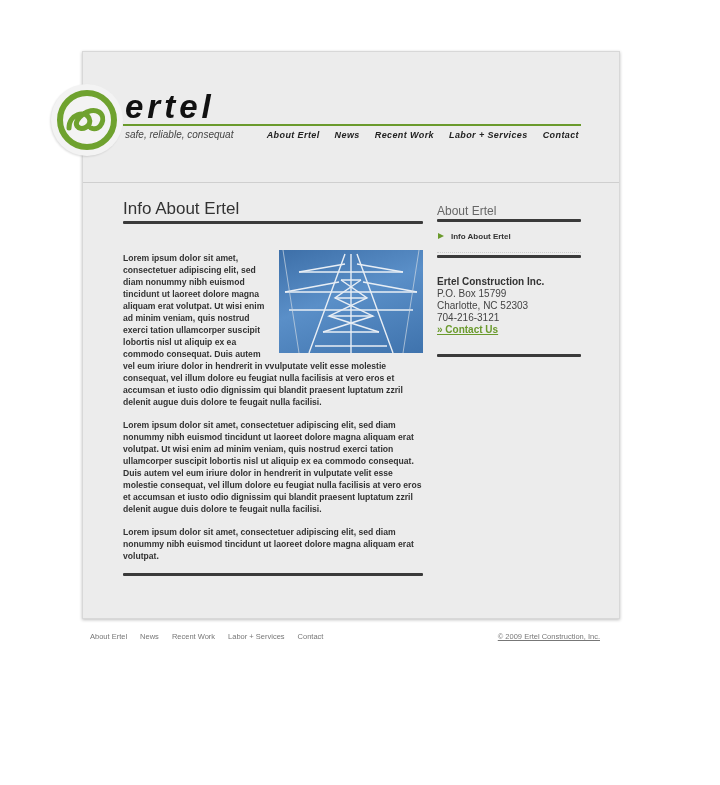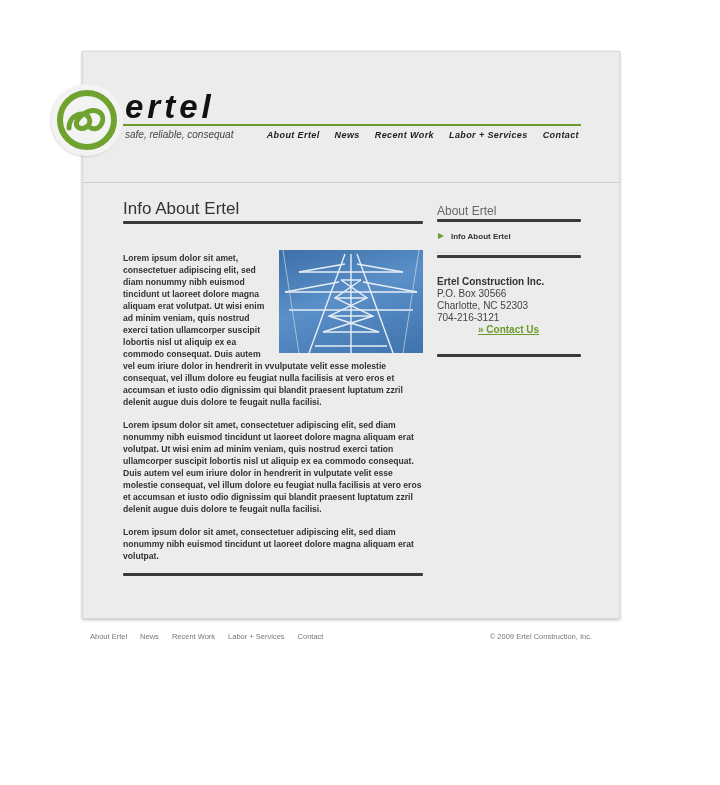--- a/index.html
+++ b/index.html
@@ -51,27 +51,27 @@
 
   .sidebar { position: absolute; left: 354px; top: 152px; width: 144px; }
   .side-title { font-size: 12px; color: #666; height: 15px; }
   .side-item { display: flex; align-items: center; height: 28px; font-size: 8px; font-weight: bold; color: #333; }
   .side-item .tri { width: 0; height: 0; border-top: 3.5px solid transparent; border-bottom: 3.5px solid transparent; margin-right: 7px; margin-left: 1px; }
   .side-item.active .tri { border-left: 6px solid #6a9a2c; }
   .side-item.inactive .tri { border-left: 6px solid #999; }
   .dotted { height: 1px; border-top: 1px dotted #ccc; margin: 2px 0; }
   .contact { margin-top: 18px; font-size: 10px; line-height: 12px; color: #444; }
   .contact .company { font-weight: bold; color: #333; }
-  .contact a { color: #6a9a2c; font-weight: bold; text-decoration: underline; margin-left: 41px; }
+  .contact a { color: #6a9a2c; font-weight: bold; text-decoration: underline; }
   .sidebar .heavy-rule.bottom { margin-top: 18px; }
 
   .footer { position: absolute; left: 90px; top: 632px; width: 518px; font-size: 7.5px; color: #777; }
   .footer-nav { display: flex; gap: 13px; }
   .footer-nav a { color: #777; text-decoration: none; }
-  .copyright { position: absolute; right: 16px; top: 0; }
+  .copyright { position: absolute; right: 8px; top: 0; text-decoration: underline; }
 </style>
 </head>
 <body>
 
 <div class="page">
   <div class="header">
     <div class="logo-badge">
       <svg width="64" height="64" viewBox="0 0 64 64">
         <circle cx="32" cy="32" r="27" fill="none" stroke="#6fa22f" stroke-width="6"></circle>
         <path d="M14 40 C14 26, 30 22, 34 30 C38 38, 26 44, 22 38 C18 32, 34 18, 44 24 C52 29, 46 44, 36 40" fill="none" stroke="#6fa22f" stroke-width="5" stroke-linecap="round"></path>
@@ -120,21 +120,21 @@
     <div class="side-title">About Ertel</div>
     <div class="heavy-rule"></div>
     <div class="side-item active">
       <span class="tri"></span>
       <span>Info About Ertel</span>
     </div>
     <div class="dotted"></div>
     <div class="heavy-rule"></div>
     <div class="contact">
       <div class="company">Ertel Construction Inc.</div>
-      <div>P.O. Box 30566</div>
+      <div>P.O. Box 15799</div>
       <div>Charlotte, NC 52303</div>
       <div>704-216-3121</div>
       <a href="#">» Contact Us</a>
     </div>
     <div class="heavy-rule bottom"></div>
   </aside>
 </div>
 
 <footer class="footer">
   <div class="footer-nav">

